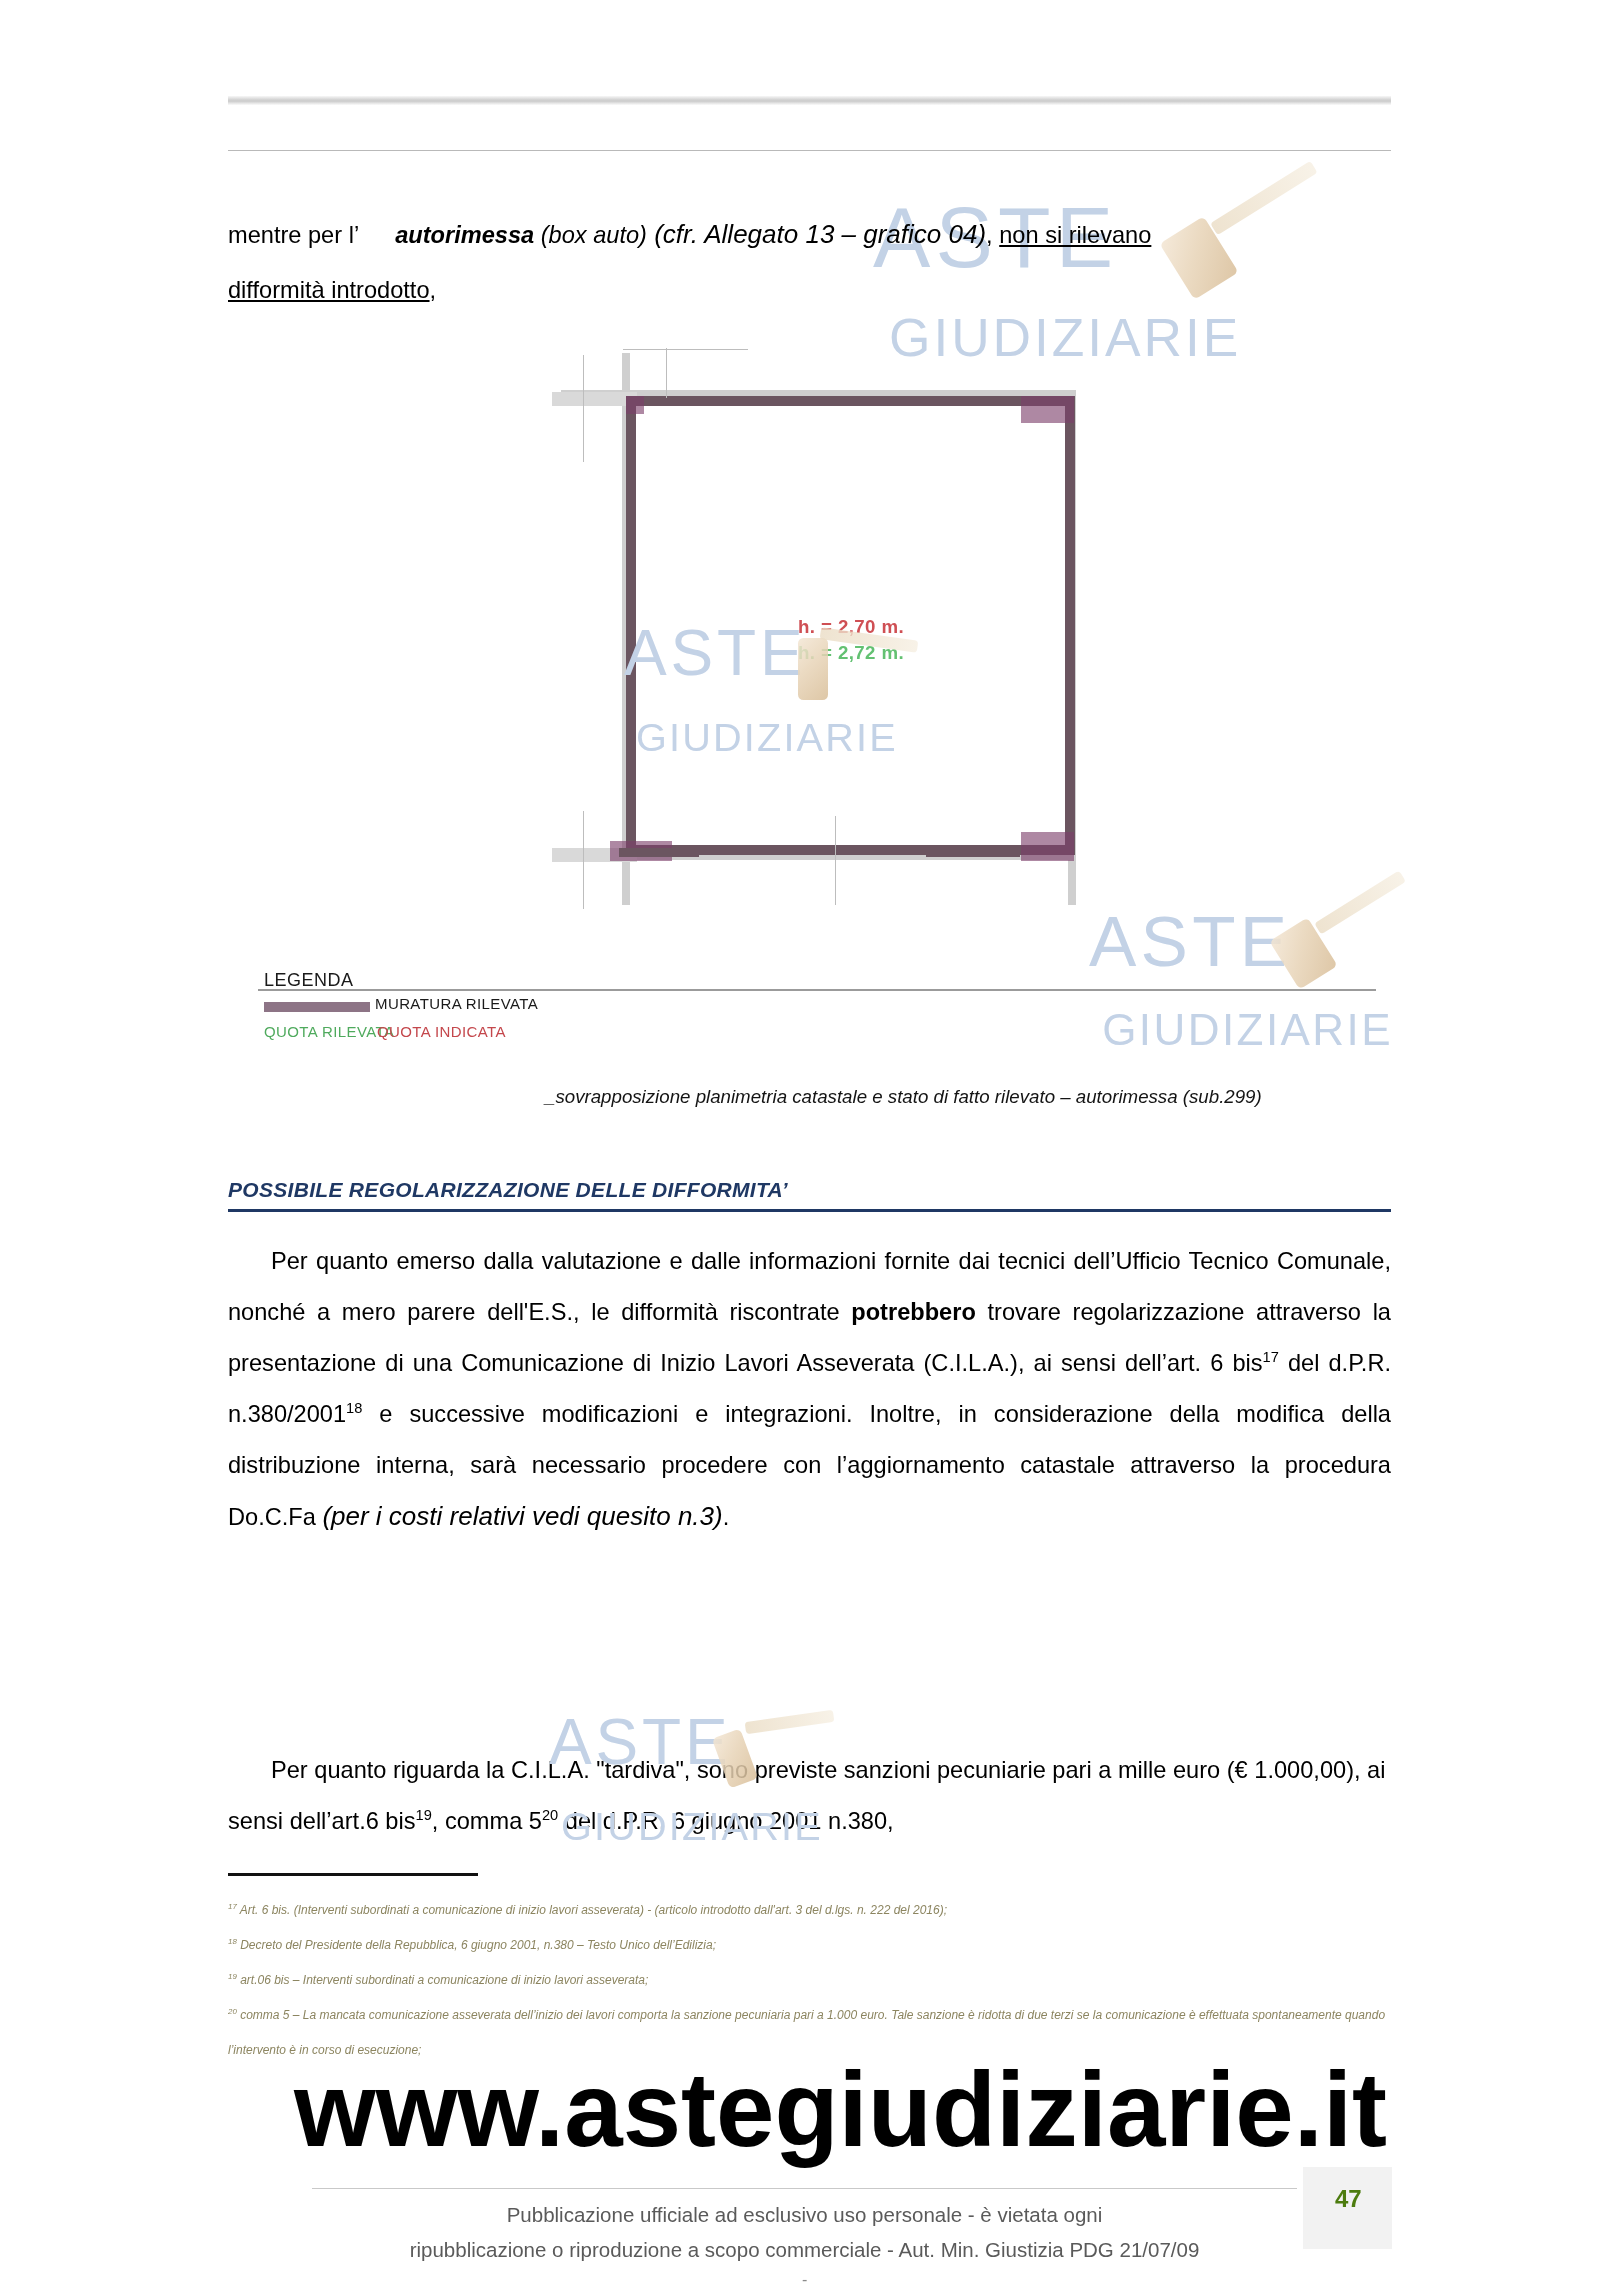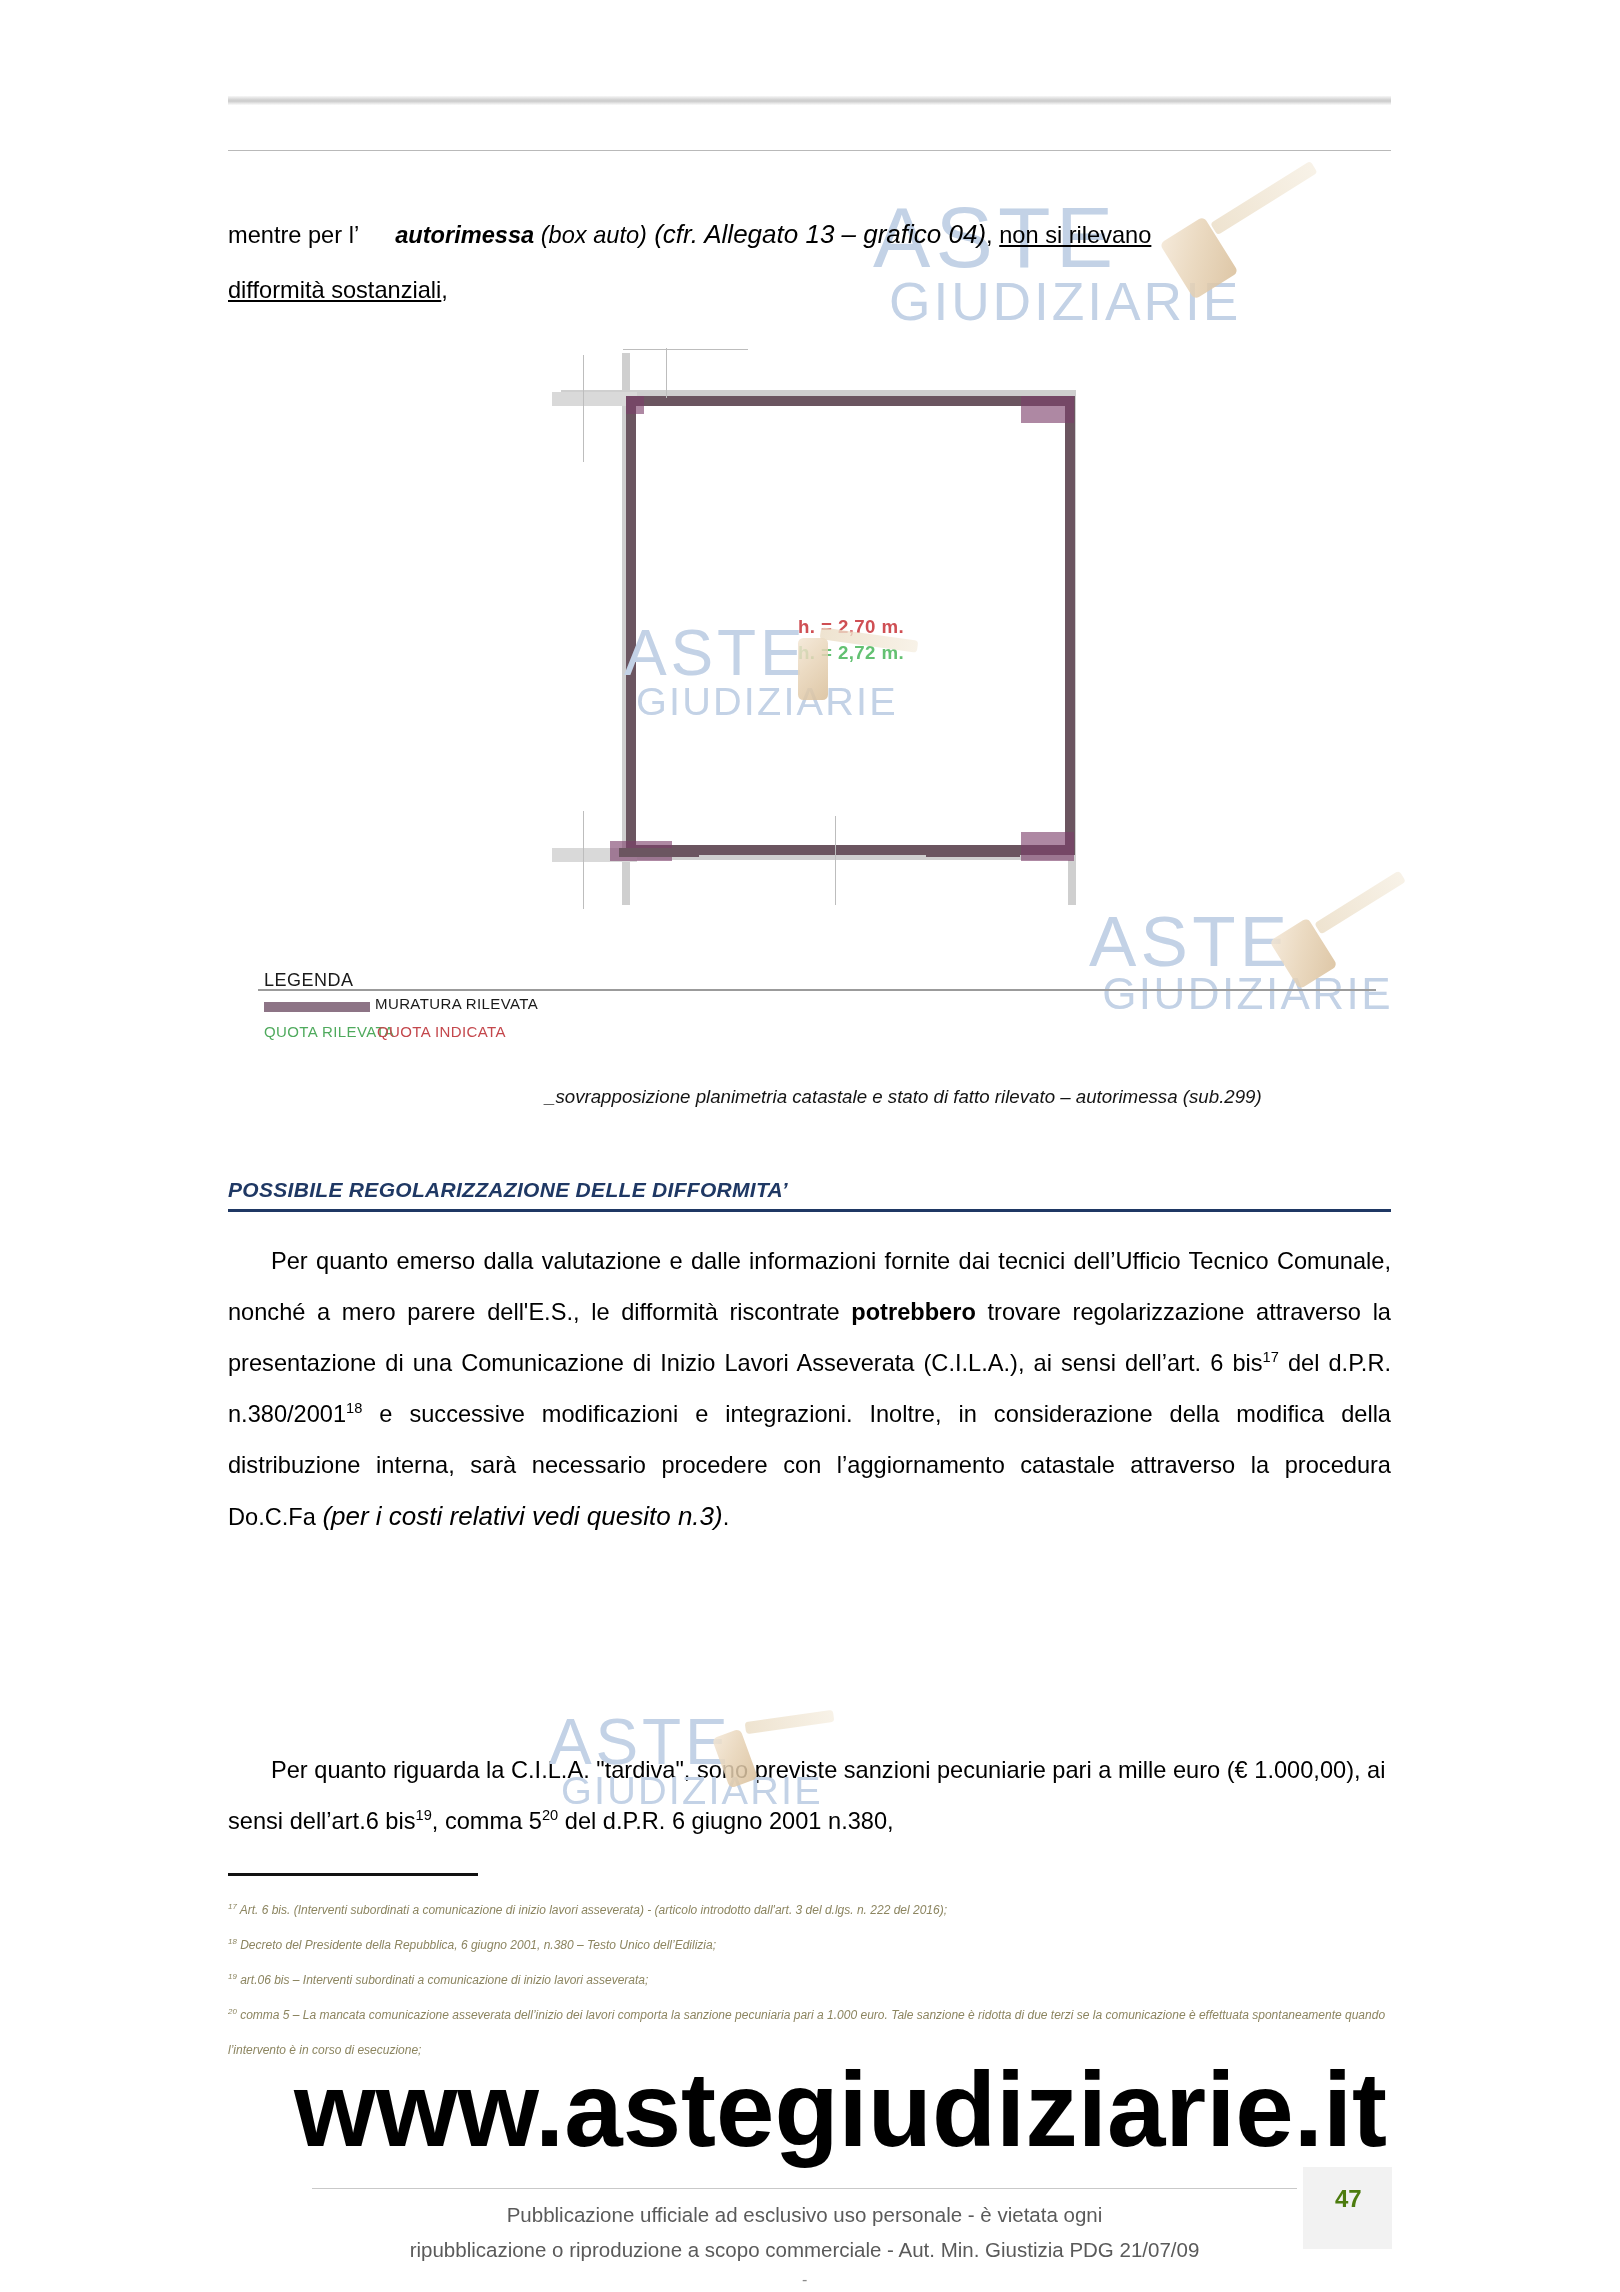--- a/index.html
+++ b/index.html
@@ -44,21 +44,21 @@
   }
   .wm-aste {
     color: #c3d2e6;
     font-family: "Liberation Sans", sans-serif;
     font-weight: 400;
     letter-spacing: 0.06em;
     line-height: 0.92;
     white-space: nowrap;
   }
   .wm-aste .l1 { display: block; }
-  .wm-aste .l2 { display: block; font-size: 0.62em; letter-spacing: 0.055em; margin-left: 0.30em;}
+  .wm-aste .l2 { display: block; font-size: 0.62em; letter-spacing: 0.055em; margin-left: 0.30em; margin-top: 36px;}
   .gavel {
     position: absolute;
     pointer-events: none;
   }
   .gavel .head {
     position: absolute;
     width: 100%;
     height: 100%;
     background: linear-gradient(135deg, #f3e6d4 0%, #e7d3b6 45%, #d8bd97 100%);
     border-radius: 5.3px;
@@ -249,21 +249,21 @@
   </div>
   <div class="gavel" style="left:1173px; top:225px; width:52px; height:66px;">
     <div class="head"></div>
   </div>
   <div class="gavel" style="left:1205px; top:191px; width:118px; height:14.3px;">
     <div class="handle" style="width:100%;height:100%;"></div>
   </div>
 
   <div class="para" style="left:228px; top:207px; width:1163px; line-height:55px;">
     <span>mentre per l’</span><span class="bi">autorimessa</span><span class="i"> (box auto)</span><span class="small-i"> (cfr. Allegato 13 – grafico 04)</span><span>, </span><span class="u">non si rilevano</span><br>
-    <span class="u">difformità sostanziali</span><span>,</span>
+    <span class="u">difformità introdotto</span><span>,</span>
   </div>
 
   <div class="plan">
 
     <div class="wall-thin" style="left:-9px; top:37px; width:515px; height:8px;"></div>
     <div class="wall-thin" style="left:52px; top:0px; width:8px; height:552px;"></div>
     <div class="wall-thin" style="left:498px; top:37px; width:8px; height:515px;"></div>
     <div class="wall-thin" style="left:-9px; top:499px; width:515px; height:8px;"></div>
 
     <div class="wall-light" style="left:-18px; top:39px; width:85px; height:14.3px;"></div>

